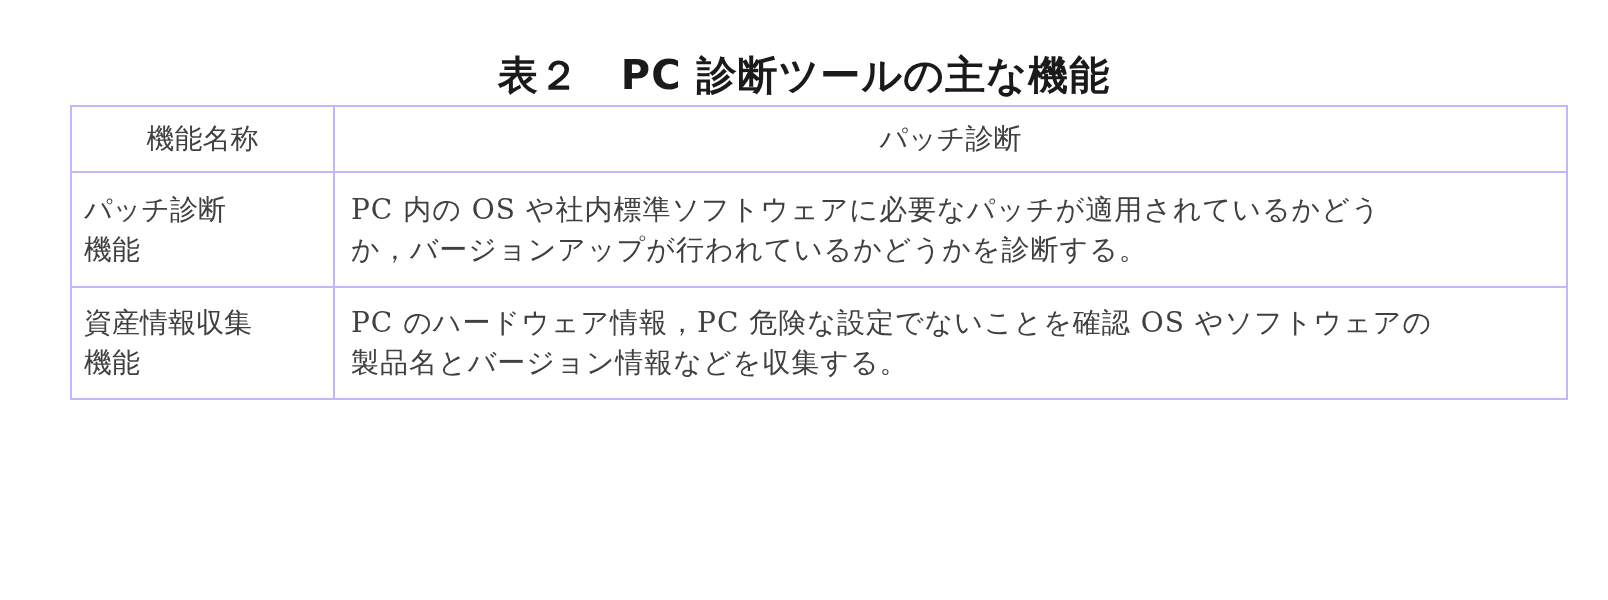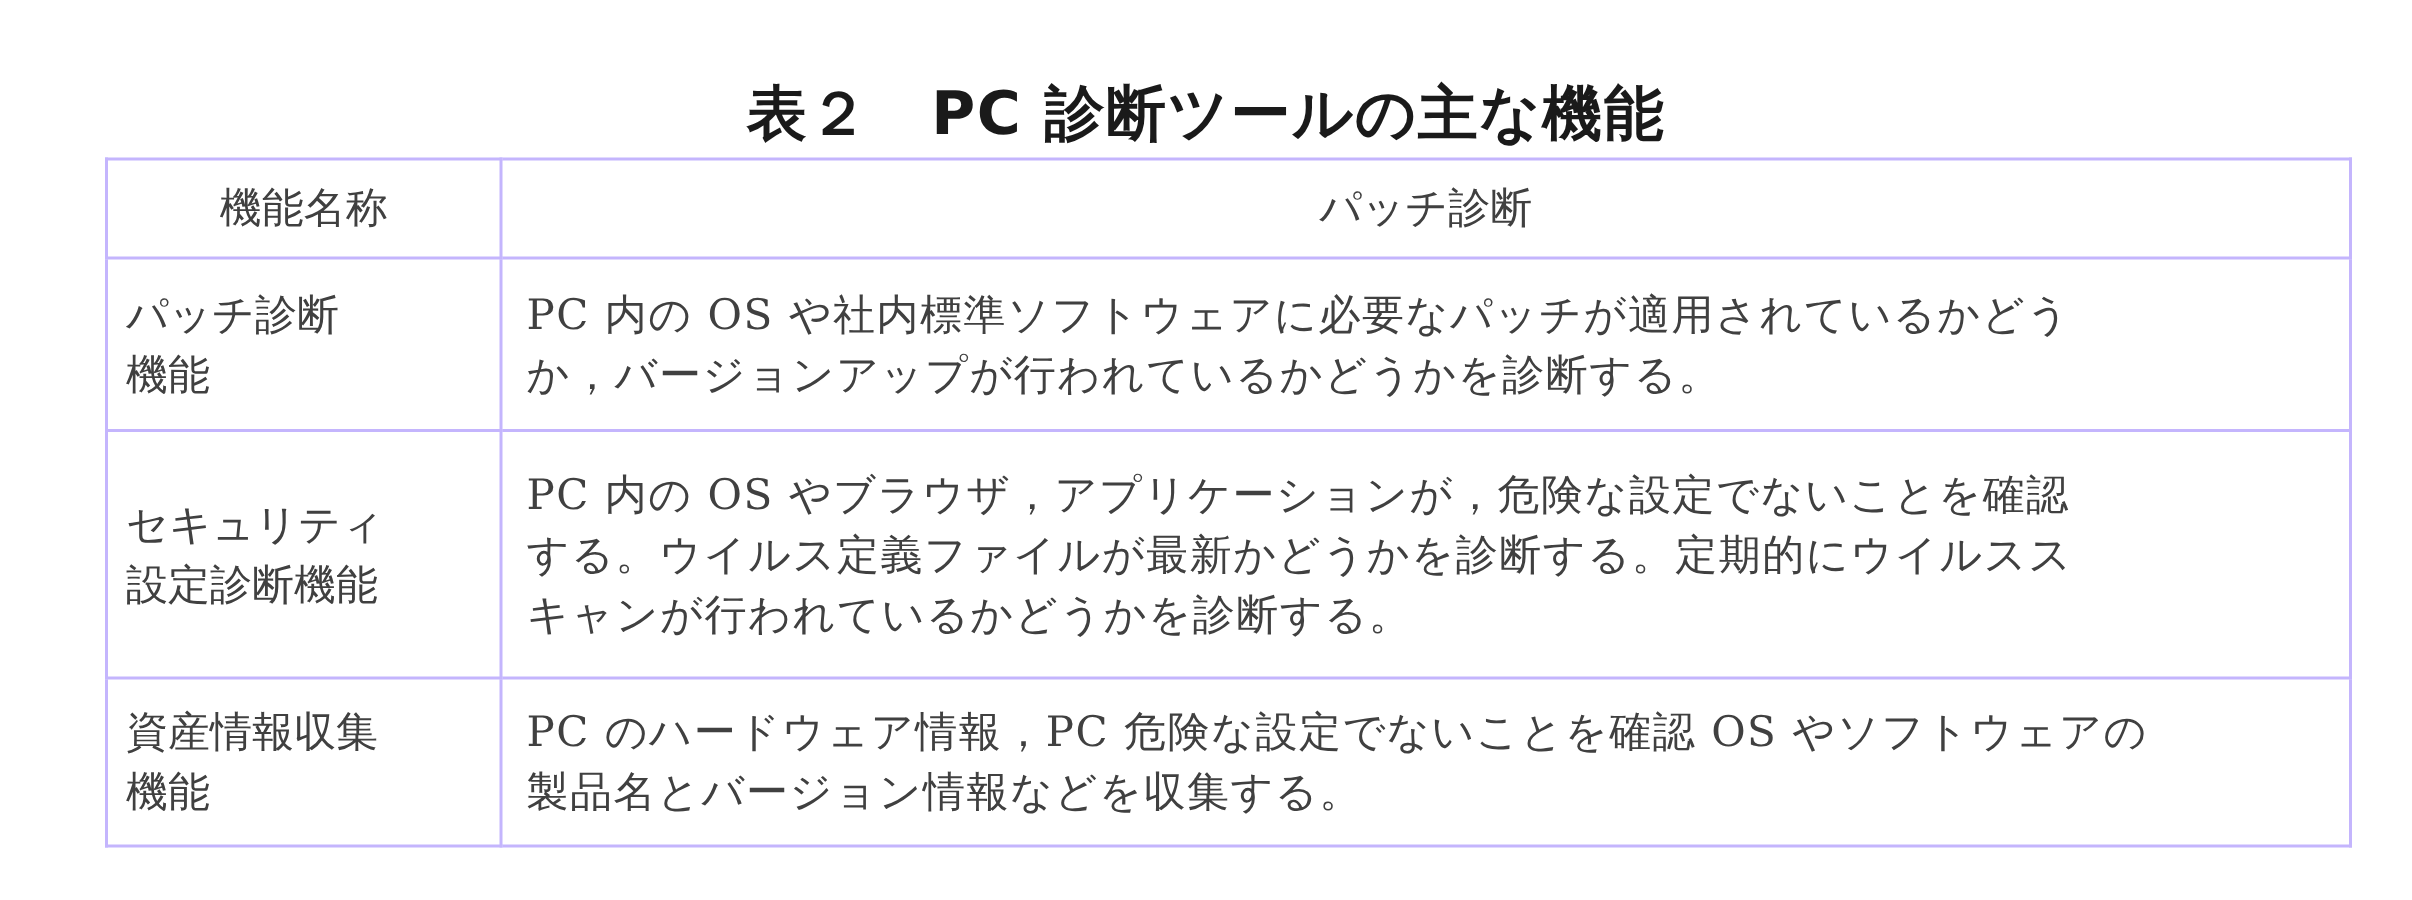--- a/index.html
+++ b/index.html
@@ -51,31 +51,20 @@
     <tr class="r1">
       <td class="name">
         <span class="line">パッチ診断</span>
         <span class="line">機能</span>
       </td>
       <td class="desc">
         <span class="line">PC 内の OS や社内標準ソフトウェアに必要なパッチが適用されているかどう</span>
         <span class="line">か，バージョンアップが行われているかどうかを診断する。</span>
       </td>
     </tr>
-    <tr class="r2">
-      <td class="name">
-        <span class="line">セキュリティ</span>
-        <span class="line">設定診断機能</span>
-      </td>
-      <td class="desc">
-        <span class="line">PC 内の OS やブラウザ，アプリケーションが，危険な設定でないことを確認</span>
-        <span class="line">する。ウイルス定義ファイルが最新かどうかを診断する。定期的にウイルスス</span>
-        <span class="line">キャンが行われているかどうかを診断する。</span>
-      </td>
-    </tr>
     <tr class="r3">
       <td class="name">
         <span class="line">資産情報収集</span>
         <span class="line">機能</span>
       </td>
       <td class="desc">
         <span class="line">PC のハードウェア情報，PC 危険な設定でないことを確認 OS やソフトウェアの</span>
         <span class="line">製品名とバージョン情報などを収集する。</span>
       </td>
     </tr>

